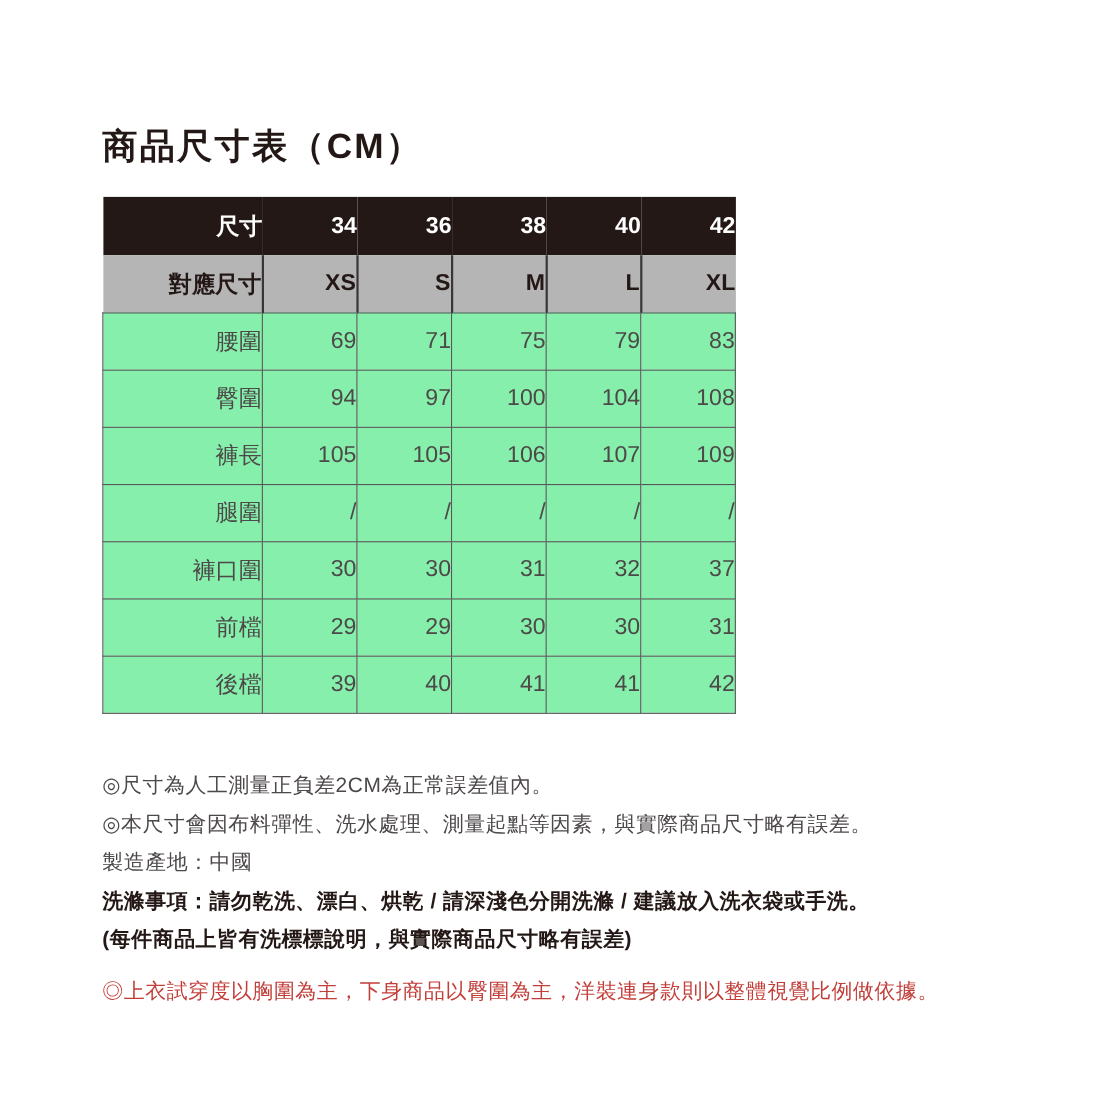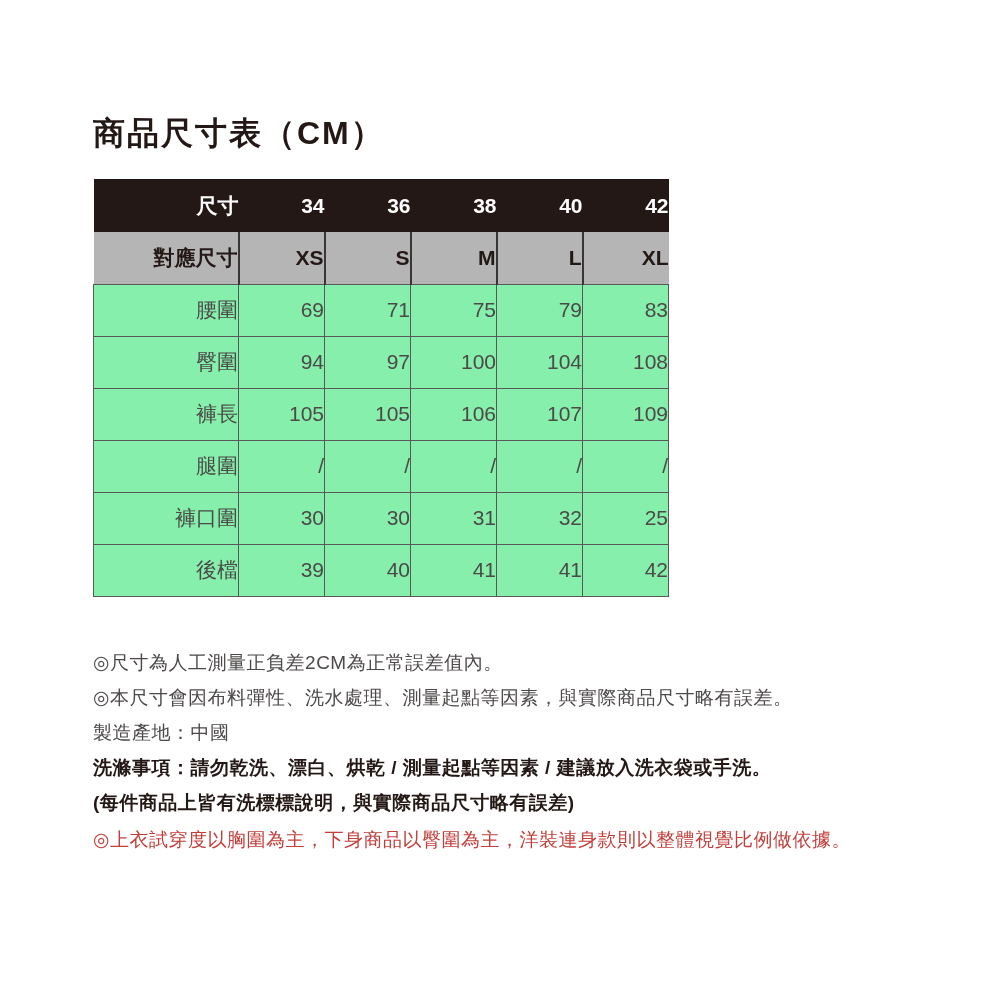--- a/index.html
+++ b/index.html
@@ -68,22 +68,23 @@
     font-size: 19px;
     line-height: 35px;
     letter-spacing: 0.5px;
     color: var(--body-text, #4c4948);
   }
   .note.bold {
     font-weight: 700;
     color: var(--bold-text, #231815);
   }
   .note.red {
-    margin-top: 2px;
+    margin-top: 12px;
     color: var(--warning-red, #c23e39);
+    font-family: Liberation Serif, serif;
   }
 </style>
 </head>
 <body>
 
 <div class="page">
 
   <h1 class="title">商品尺寸表（CM）</h1>
 
   <table class="size-table">
@@ -145,35 +146,43 @@
           <td>/</td>
           <td>/</td>
           <td>/</td>
         </tr>
         <tr class="body-row">
           <th class="label-cell">褲口圍</th>
           <td>30</td>
           <td>30</td>
           <td>31</td>
           <td>32</td>
-          <td>25</td>
+          <td>37</td>
+        </tr>
+        <tr class="body-row">
+          <th class="label-cell">前檔</th>
+          <td>29</td>
+          <td>29</td>
+          <td>30</td>
+          <td>30</td>
+          <td>31</td>
         </tr>
         <tr class="body-row">
           <th class="label-cell">後檔</th>
           <td>39</td>
           <td>40</td>
           <td>41</td>
           <td>41</td>
           <td>42</td>
         </tr>
       </tbody>
   </table>
 
   <div class="notes">
     <p class="note">◎尺寸為人工測量正負差2CM為正常誤差值內。</p>
     <p class="note">◎本尺寸會因布料彈性、洗水處理、測量起點等因素，與實際商品尺寸略有誤差。</p>
     <p class="note">製造產地：中國</p>
-    <p class="note bold">洗滌事項：請勿乾洗、漂白、烘乾 / 測量起點等因素 / 建議放入洗衣袋或手洗。</p>
+    <p class="note bold">洗滌事項：請勿乾洗、漂白、烘乾 / 請深淺色分開洗滌 / 建議放入洗衣袋或手洗。</p>
     <p class="note bold">(每件商品上皆有洗標標說明，與實際商品尺寸略有誤差)</p>
     <p class="note red">◎上衣試穿度以胸圍為主，下身商品以臀圍為主，洋裝連身款則以整體視覺比例做依據。</p>
   </div>
 
 </div>
 
 </body></html>

